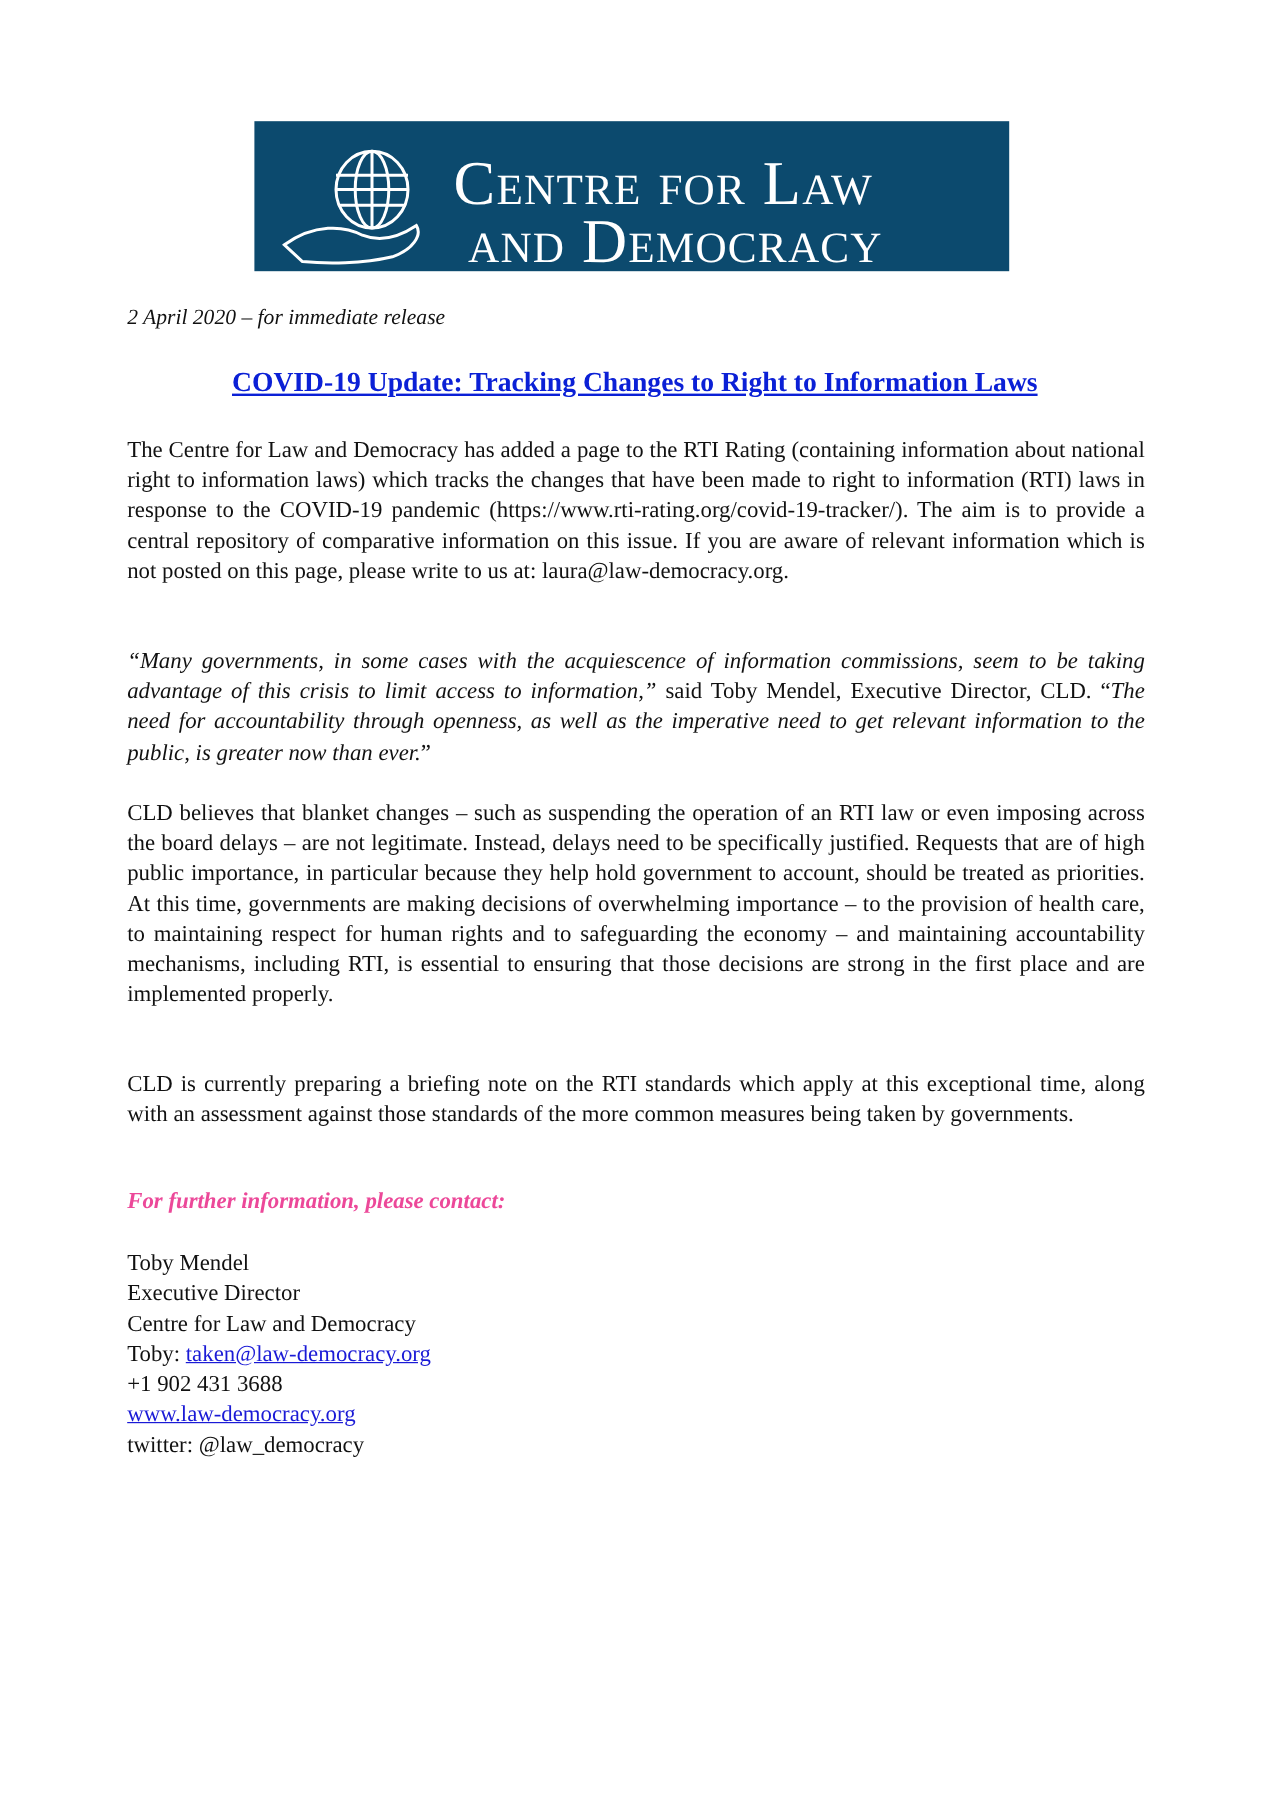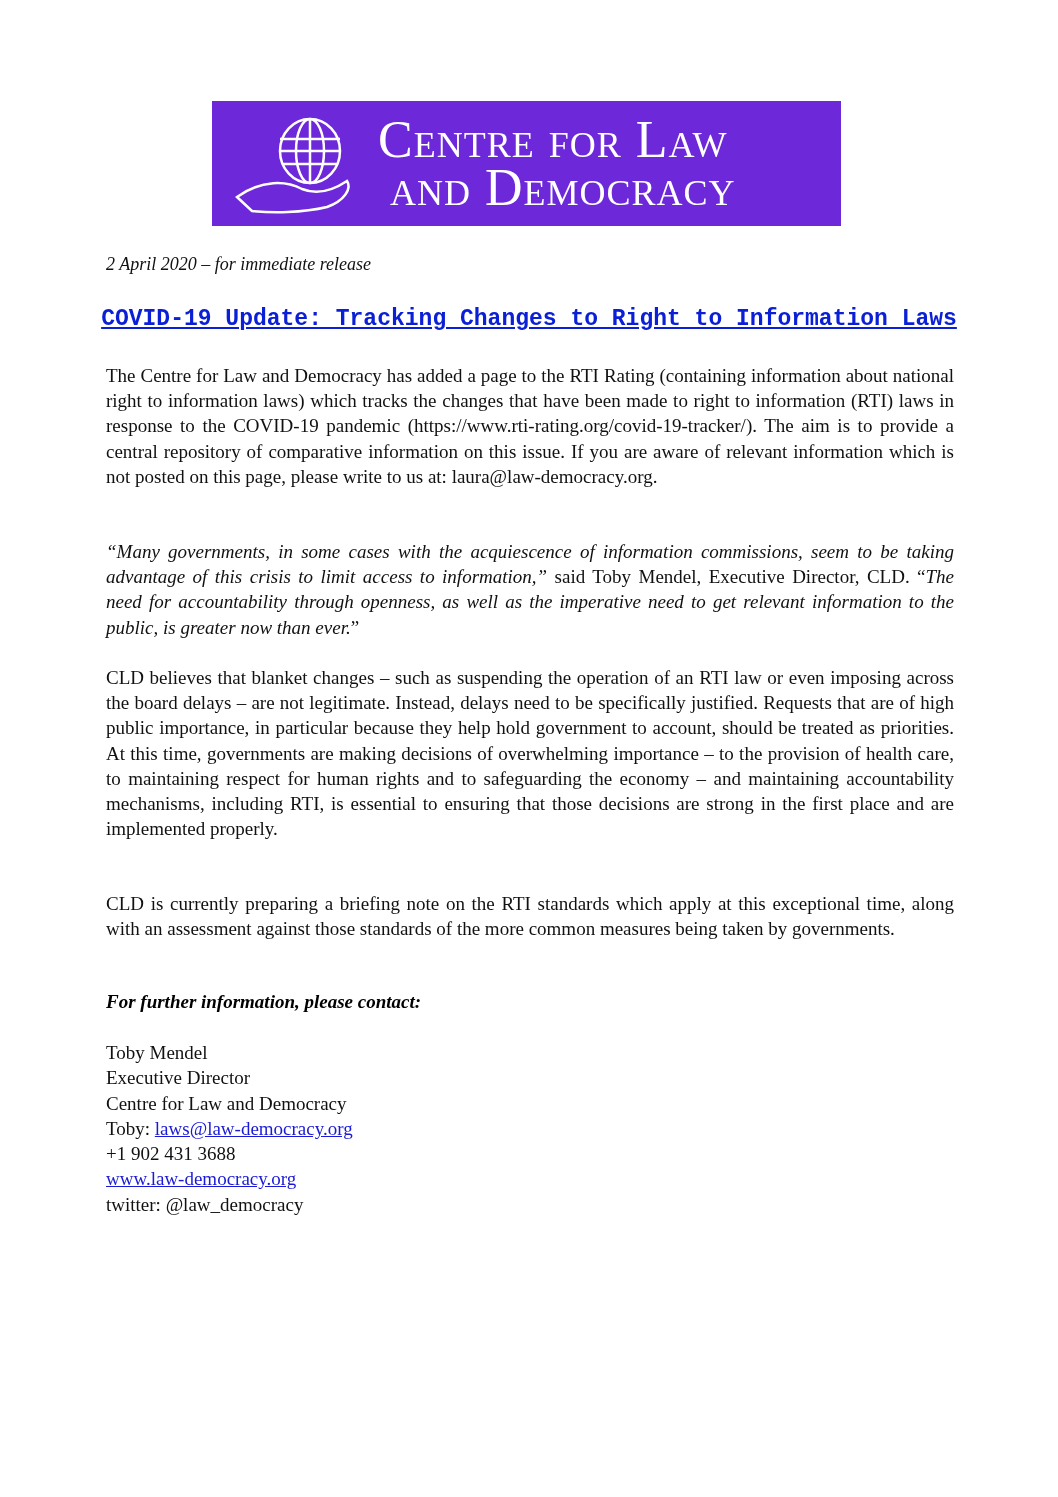--- a/index.html
+++ b/index.html
@@ -1,36 +1,36 @@
 <!DOCTYPE html>
 <html><head>
   <meta charset="utf-8">
   <style>
     html, body { margin: 0; padding: 0; background: #ffffff; }
     body { width: 1058px; height: 1497px; position: relative; overflow: hidden;
       font-family: "Liberation Serif", "DejaVu Serif", serif; color: #111; }
     .logo { position: absolute; left: 212px; top: 101px; width: 629px; height: 125px;
-      background: #6d28d9; display: flex; align-items: center; }
+      background: #0c4a6e; display: flex; align-items: flex-end; }
     .logo-icon { width: 140px; height: 110px; margin-left: 20px; }
     .logo-text { color: #fff; font-family: "Liberation Serif", "DejaVu Serif", serif;
       font-variant: small-caps; line-height: 48px; margin-left: 6px; }
     .logo-line1 { font-size: 52px; letter-spacing: 1px; }
     .logo-line2 { font-size: 52px; letter-spacing: 1px; margin-left: 12px; }
     .dateline { position: absolute; left: 106px; top: 254px; font-style: italic; font-size: 18px; }
     .title { position: absolute; left: 0; width: 1058px; top: 306px; text-align: center;
-      font-family: Liberation Mono, monospace; font-weight: bold;
+      font-family: Liberation Serif, serif; font-weight: bold;
       font-size: 23px; color: #0b20d6; text-decoration: underline; }
     .para { position: absolute; left: 106px; width: 848px; font-size: 19px; line-height: 25.2px;
       text-align: justify; }
     .p1 { top: 363px; }
     .p2 { top: 539px; }
     .p3 { top: 665px; }
     .p4 { top: 891px; }
     .contact-head { position: absolute; left: 106px; top: 991px; font-weight: bold; font-style: italic;
-      font-size: 19px; color: #000000; }
+      font-size: 19px; color: #ec4899; }
     .contact { position: absolute; left: 106px; top: 1040px; font-size: 19px; line-height: 25.3px; }
     .link { color: #1a1ad6; text-decoration: underline; }
     em { font-style: italic; }
   </style>
 </head>
 <body>
 
 <div class="logo">
   <svg class="logo-icon" viewBox="0 0 140 110">
     <g fill="none" stroke="#fff" stroke-width="2.5">
@@ -62,17 +62,17 @@
 <div class="para p3">CLD believes that blanket changes – such as suspending the operation of an RTI law or even imposing across the board delays – are not legitimate. Instead, delays need to be specifically justified. Requests that are of high public importance, in particular because they help hold government to account, should be treated as priorities. At this time, governments are making decisions of overwhelming importance – to the provision of health care, to maintaining respect for human rights and to safeguarding the economy – and maintaining accountability mechanisms, including RTI, is essential to ensuring that those decisions are strong in the first place and are implemented properly.</div>
 
 <div class="para p4">CLD is currently preparing a briefing note on the RTI standards which apply at this exceptional time, along with an assessment against those standards of the more common measures being taken by governments.</div>
 
 <div class="contact-head">For further information, please contact:</div>
 
 <div class="contact">
   <div>Toby Mendel</div>
   <div>Executive Director</div>
   <div>Centre for Law and Democracy</div>
-  <div><span>Toby: </span><span class="link">laws@law-democracy.org</span></div>
+  <div><span>Toby: </span><span class="link">taken@law-democracy.org</span></div>
   <div>+1 902 431 3688</div>
   <div class="link">www.law-democracy.org</div>
   <div>twitter: @law_democracy</div>
 </div>
 
 </body></html>

